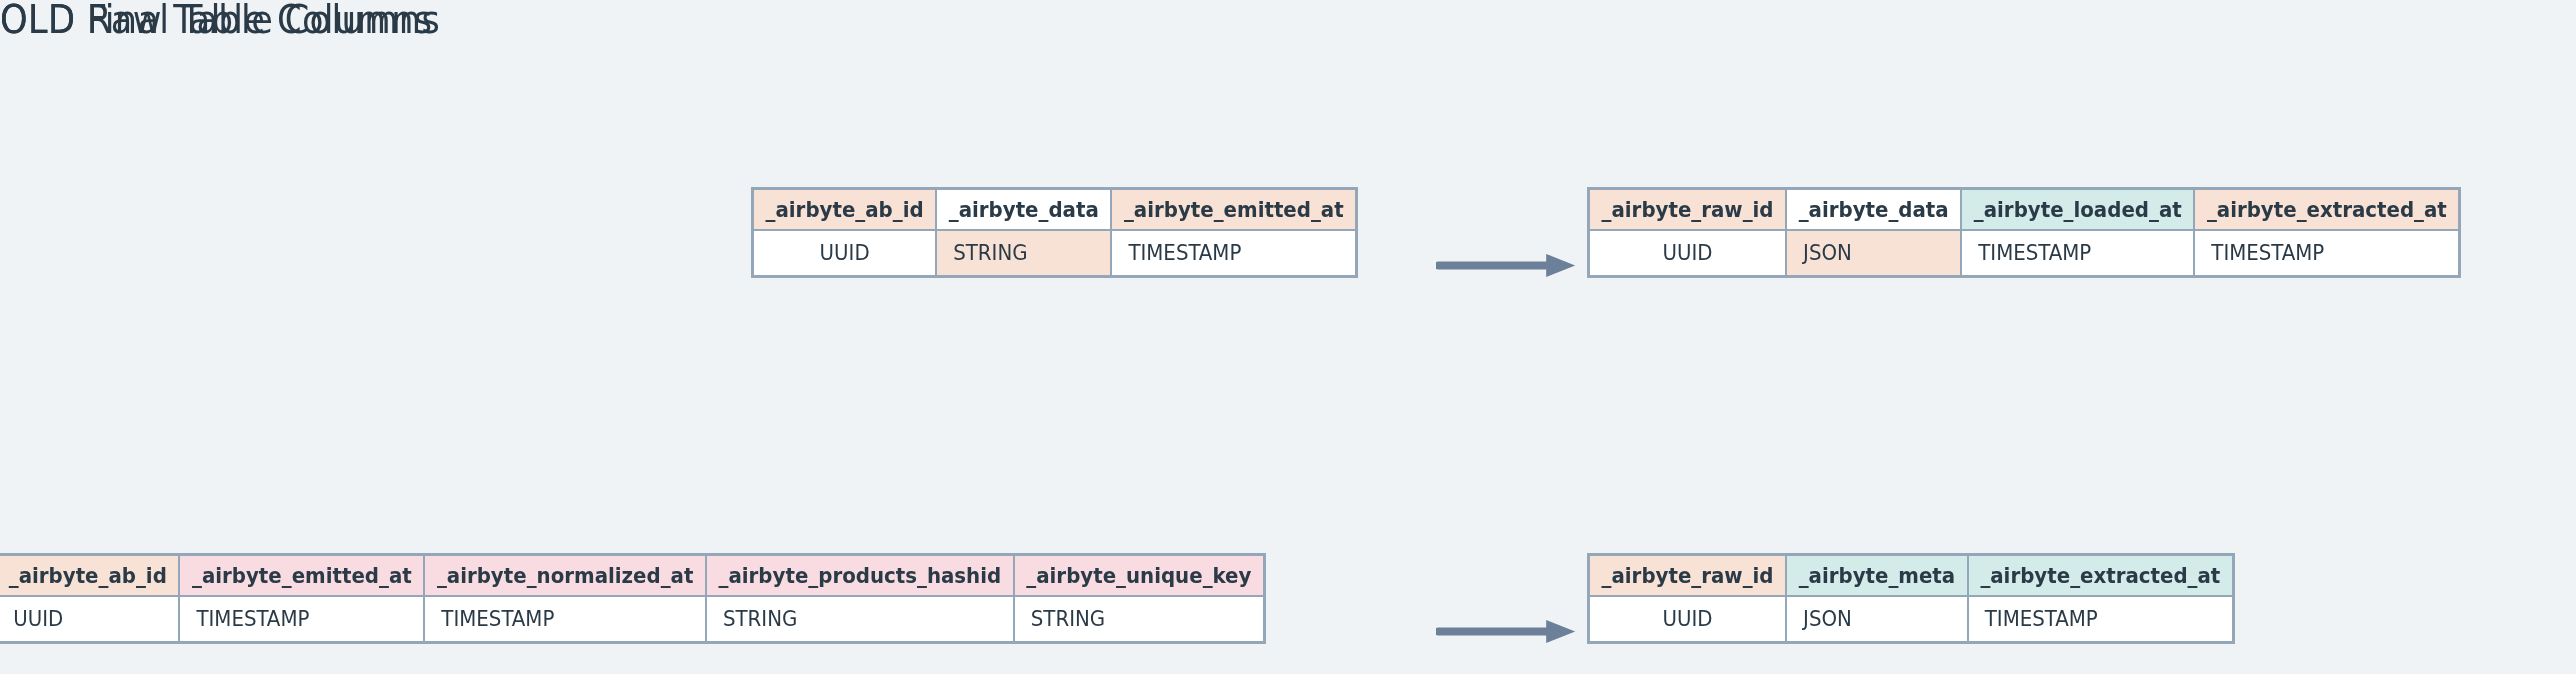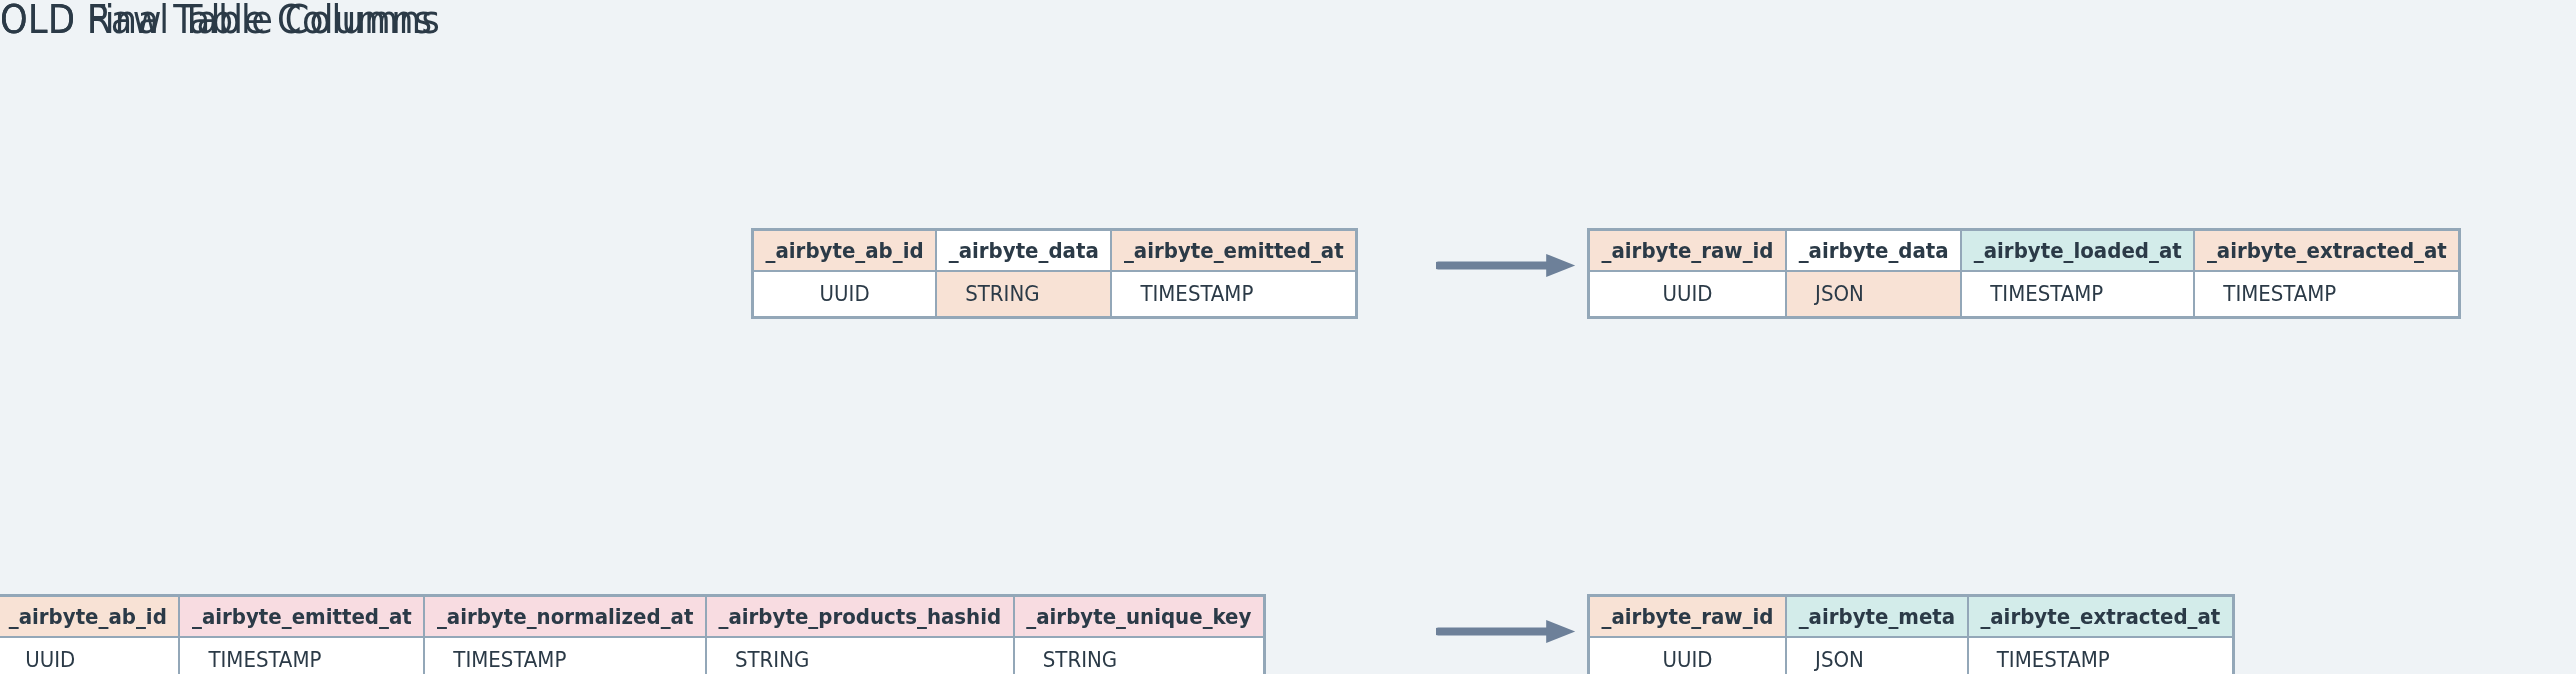--- a/index.html
+++ b/index.html
@@ -32,42 +32,41 @@
     line-height: 1;
   }
 
   
   .tbl {
     position: absolute;
     border-collapse: collapse;
     table-layout: auto;
     background: #fca5a5;
     border: 3.6px solid #93a7b8;
-    margin-top: 41px;
   }
   .tbl td {
     border: 2.2px solid #93a7b8;
     background: #ffffff;
     color: #2b3a47;
     font-size: 22px;
     line-height: 1;
     white-space: nowrap;
     font-stretch: condensed;
   }
   .tbl tr.head td {
     font-weight: 700;
     text-align: center;
     height: 39px;
     padding: 0 11.6px;
   }
   .tbl tr.body td {
     font-weight: 400;
     text-align: left;
     height: 44px;
-    padding: 0 28px;
+    padding: 0 16px;
   }
   .tbl tr.body td.ctr { text-align: center; }
 
   
   .fill-peach { background: #f8e2d5 !important; }
   .fill-mint  { background: #d3ecea !important; }
   .fill-pink  { background: #f8dce1 !important; }
   .fill-white { background: #ffffff !important; }
 
   

